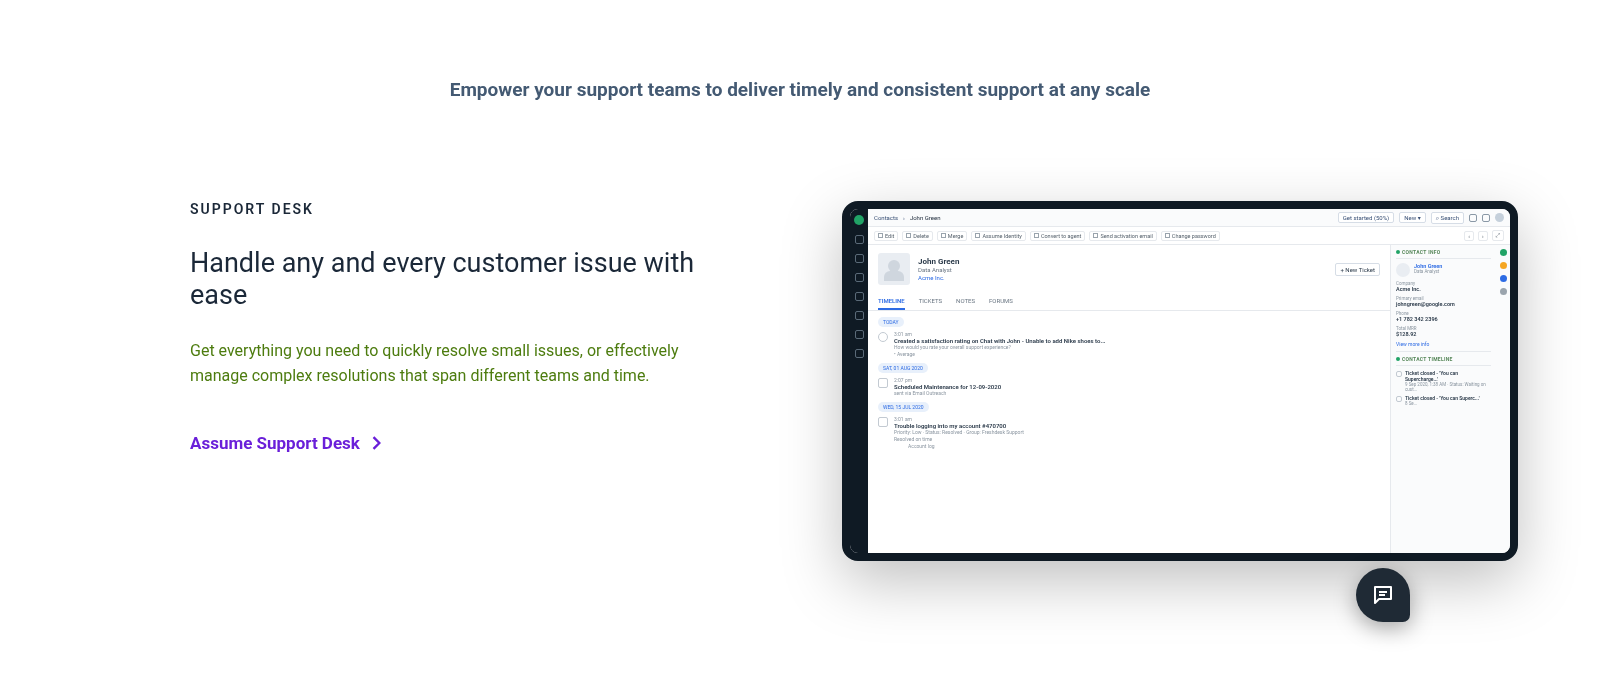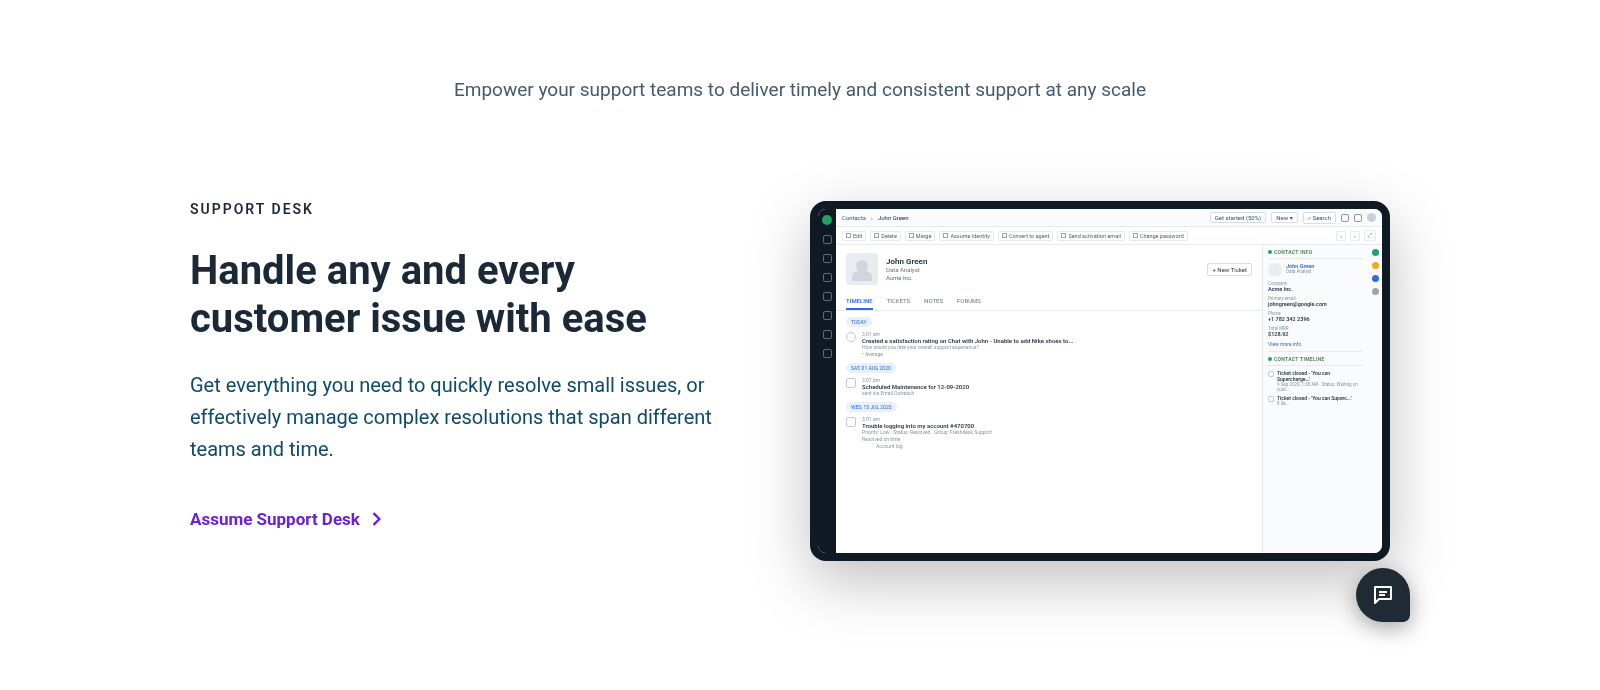--- a/index.html
+++ b/index.html
@@ -1,28 +1,28 @@
 <!DOCTYPE html>
 <html><head>
 <meta charset="utf-8">
 <style>
 *{box-sizing:border-box;margin:0;padding:0}
 body{font-family:-apple-system,BlinkMacSystemFont,"Segoe UI",Roboto,Helvetica,Arial,sans-serif;background:#fff;color:#1b2838;width:1600px;height:690px;overflow:hidden;position:relative}
 .header{text-align:center;padding-top:56px}
 .title{font-size:50px;font-weight:800;color:#1b2838;letter-spacing:-.5px}
-.subtitle{font-size:19px;color:#445a73;margin-top:22px;font-weight:400}
-.content{display:flex;margin-top:100px;padding:0 83px 0 190px;gap:60px}
+.subtitle{font-size:19px;color:#445a73;margin-top:22px;font-weight:700}
+.content{display:flex;margin-top:100px;padding:0 83px 0 190px;gap:92px}
 .left{flex:0 0 560px}
 .eyebrow{font-size:14px;letter-spacing:2px;font-weight:600;color:#1b2838;text-transform:uppercase}
-.heading{font-size:40px;font-weight:700;line-height:1.2;color:#1b2838;margin-top:30px}
-.body{font-size:20px;line-height:1.6;color:#0c4a6e;margin-top:26px;max-width:540px}
+.heading{font-size:27px;font-weight:400;line-height:1.2;color:#1b2838;margin-top:30px}
+.body{font-size:16px;line-height:1.6;color:#4d7c0f;margin-top:26px;max-width:540px}
 .cta{display:inline-flex;align-items:center;gap:12px;margin-top:44px;font-size:17px;font-weight:700;color:#6a1fd9;cursor:pointer;text-decoration:none}
 .cta svg{width:10px;height:14px}
 .right{flex:1;position:relative}
-.device{position:absolute;left:0;top:0;width:580px;height:360px;background:#fff;border-radius:16px;box-shadow:0 20px 60px rgba(0,0,0,.25);border:8px solid #0f1a24;overflow:hidden}
+.device{position:absolute;left:0;top:0;width:676px;height:360px;background:#fff;border-radius:16px;box-shadow:0 20px 60px rgba(0,0,0,.25);border:8px solid #0f1a24;overflow:hidden}
 .app{display:flex;height:100%;font-size:7px;color:#2b3a4a}
 .sidebar{width:18px;background:#0f1a24;flex-shrink:0;display:flex;flex-direction:column;align-items:center;padding-top:6px;gap:10px}
 .sb-logo{width:10px;height:10px;border-radius:50%;background:#21a366}
 .sb-icon{width:9px;height:9px;border-radius:2px;border:1px solid #5a6a78}
 .app-main{flex:1;display:flex;flex-direction:column}
 .topbar{height:18px;background:#fafbfc;border-bottom:1px solid #e6e9ed;display:flex;align-items:center;padding:0 6px;gap:5px;font-size:6px;color:#395075}
 .topbar .crumb-active{color:#1b2838}
 .topbar-spacer{flex:1}
 .pill{border:1px solid #d6dde6;border-radius:2px;padding:1px 4px;background:#fff}
 .icon-bell,.icon-share{width:8px;height:8px;border:1px solid #8a98a6;border-radius:2px}

